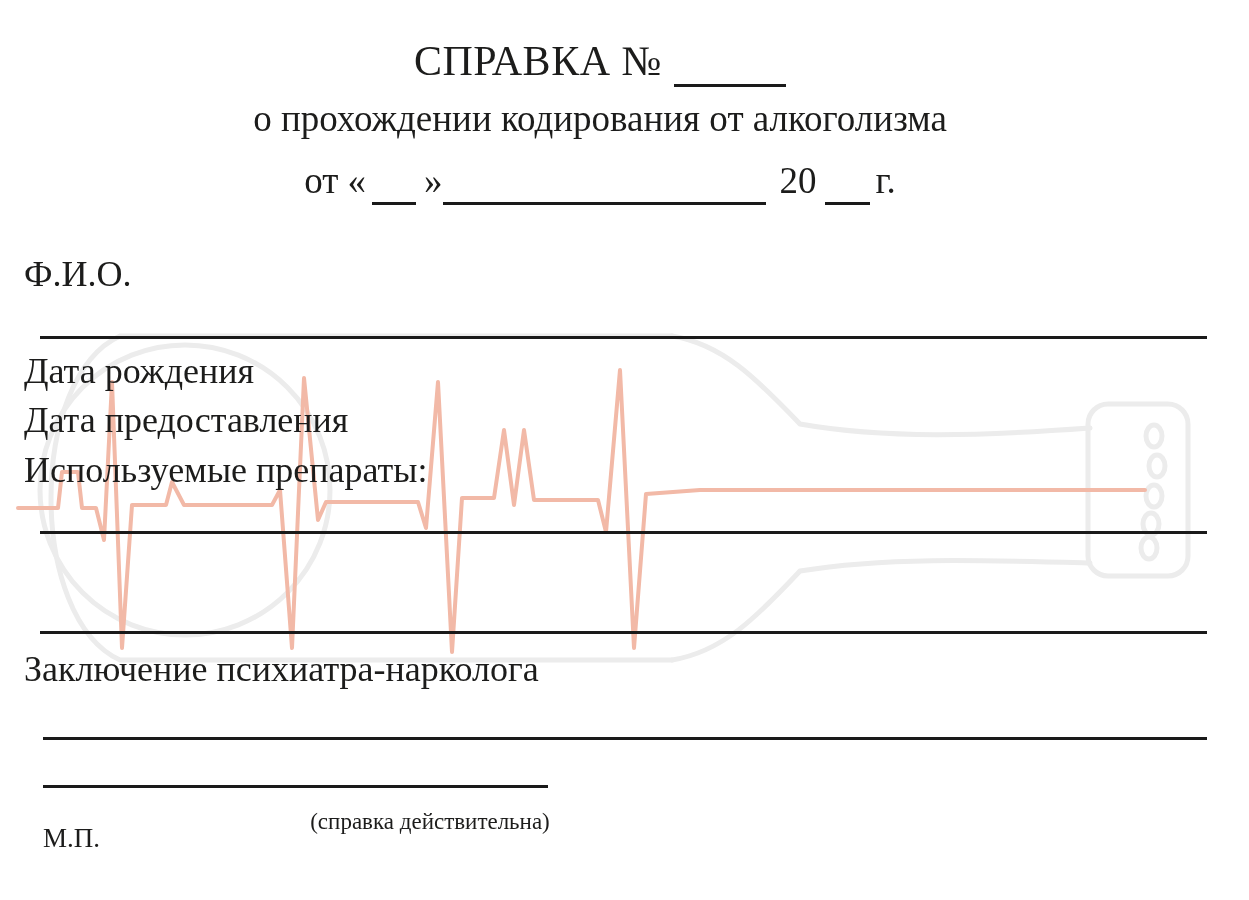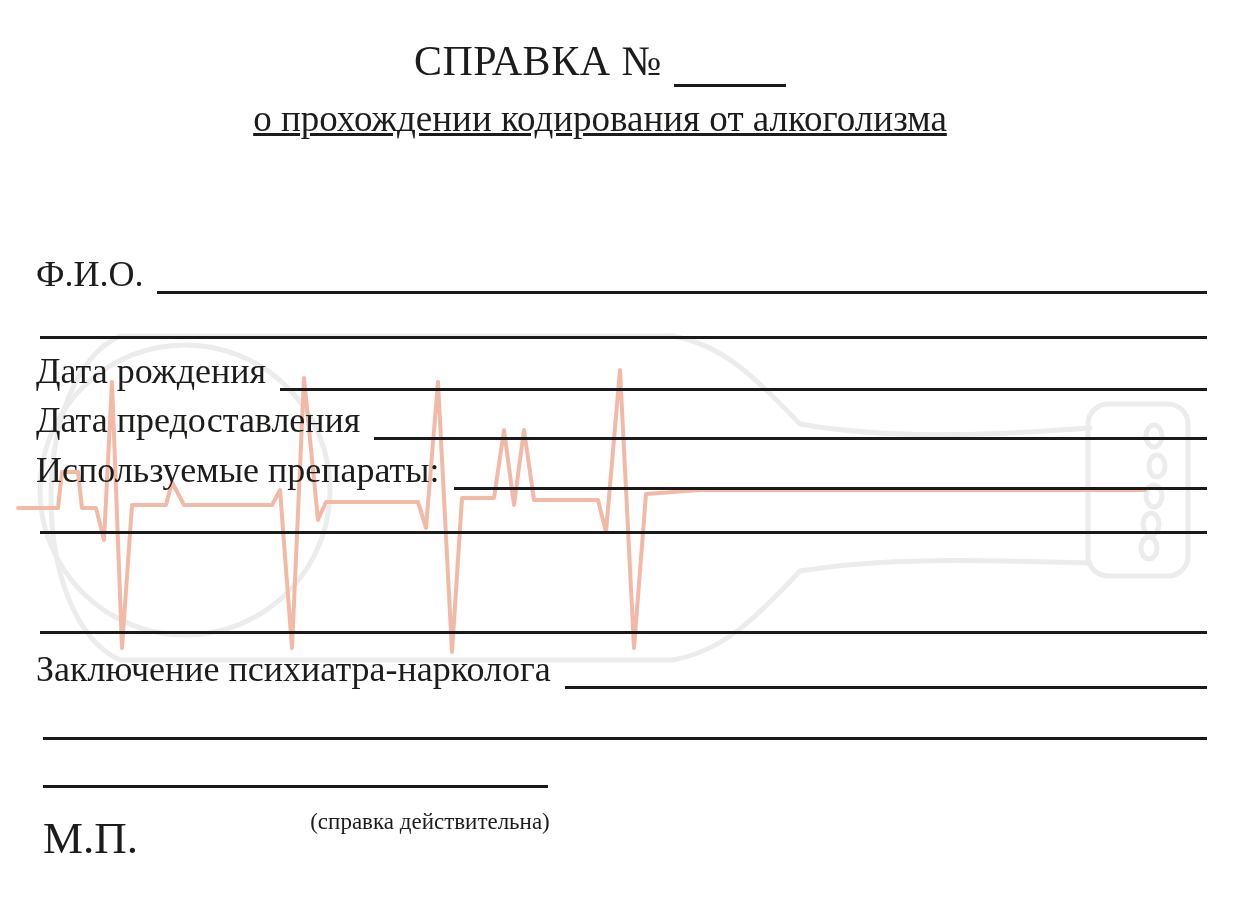--- a/index.html
+++ b/index.html
@@ -6,51 +6,51 @@
   .page{
     position:relative;width:1249px;height:900px;background:#ffffff;overflow:hidden;
     font-family:"Liberation Serif","DejaVu Serif",serif;color:#1c1c1b;
   }
   .watermark{position:absolute;left:0;top:0;z-index:0;}
   .content{position:absolute;inset:0;z-index:1;}
 
   
   .center-row{position:absolute;left:0;width:1200px;text-align:center;white-space:nowrap;}
   .title1{top:36px;font-size:42px;line-height:50px;letter-spacing:0.5px;}
-  .title2{top:97px;font-size:37px;line-height:44px;text-decoration:underline;}
+  .title2{top:97px;font-size:37px;line-height:44px;}
   .daterow{top:159px;font-size:37px;line-height:44px;}
 
   
   .blank{display:inline-block;height:0;border-bottom:3px solid #1a1a1a;position:relative;bottom:-12px;}
   .w-num{width:112px;margin-left:12px;}
   .w-day{width:44px;margin:0 8px 0 6px;}
   .w-month{width:323px;margin-right:14px;}
   .w-year{width:45px;margin:0 6px 0 8px;}
 
   
-  .field-row{position:absolute;left:36px;right:42px;display:flex;align-items:flex-start;}
+  .field-row{position:absolute;left:24px;right:42px;display:flex;align-items:flex-start;flex-direction:column;}
   .field-row .label{font-size:36px;line-height:40px;white-space:nowrap;}
   .field-row .fill{flex:1 1 auto;height:37px;border-bottom:3px solid #1a1a1a;margin-left:14px;}
   .row-fio{top:254px;}
   .row-birth{top:351px;}
   .row-issue{top:400px;}
   .row-drugs{top:450px;font-family:Liberation Serif, serif;}
   .row-contra{top:554px;}
   .row-concl{top:649px;}
 
   
   .hr{position:absolute;left:40px;right:42px;border-top:3px solid #1a1a1a;height:0;}
   .hr-1{top:336px;}
   .hr-2{top:531px;}
   .hr-3{top:631px;}
   .hr-4{top:737px;left:43px;}
   .hr-short{top:785px;left:43px;right:auto;width:505px;}
 
   .validity{position:absolute;top:808px;left:240px;width:380px;text-align:center;font-size:23px;line-height:28px;}
-  .stamp{position:absolute;top:816px;left:43px;font-size:45px;line-height:44px;}
+  .stamp{position:absolute;top:816px;left:43px;font-size:27px;line-height:44px;}
 </style>
 </head>
 <body>
 
 <div class="page">
 
   <svg class="watermark" width="1249" height="900" viewBox="0 0 1249 900" aria-hidden="true">
     <g fill="none" stroke-width="5" stroke-linecap="round" stroke="#ececec">
       <circle cx="185" cy="490" r="145"></circle>
       <path d="M 672 336 L 120 336 C 28 378 28 618 120 660 L 672 660"></path>
@@ -71,20 +71,23 @@
   </svg>
 
   <div class="content">
 
     <div class="center-row title1">
       <span>СПРАВКА №</span><span class="blank w-num"></span>
     </div>
 
     <div class="center-row title2">о прохождении кодирования от алкоголизма</div>
 
+    <div class="center-row daterow">
+      <span>от «</span><span class="blank w-day"></span><span>»</span><span class="blank w-month"></span><span>20</span><span class="blank w-year"></span><span>г.</span>
+    </div>
 
     <div class="field-row row-fio">
       <span class="label">Ф.И.О.</span>
       <span class="fill"></span>
     </div>
     <div class="hr hr-1"></div>
 
     <div class="field-row row-issue">
       <span class="label">Дата предоставления</span>
       <span class="fill"></span>

